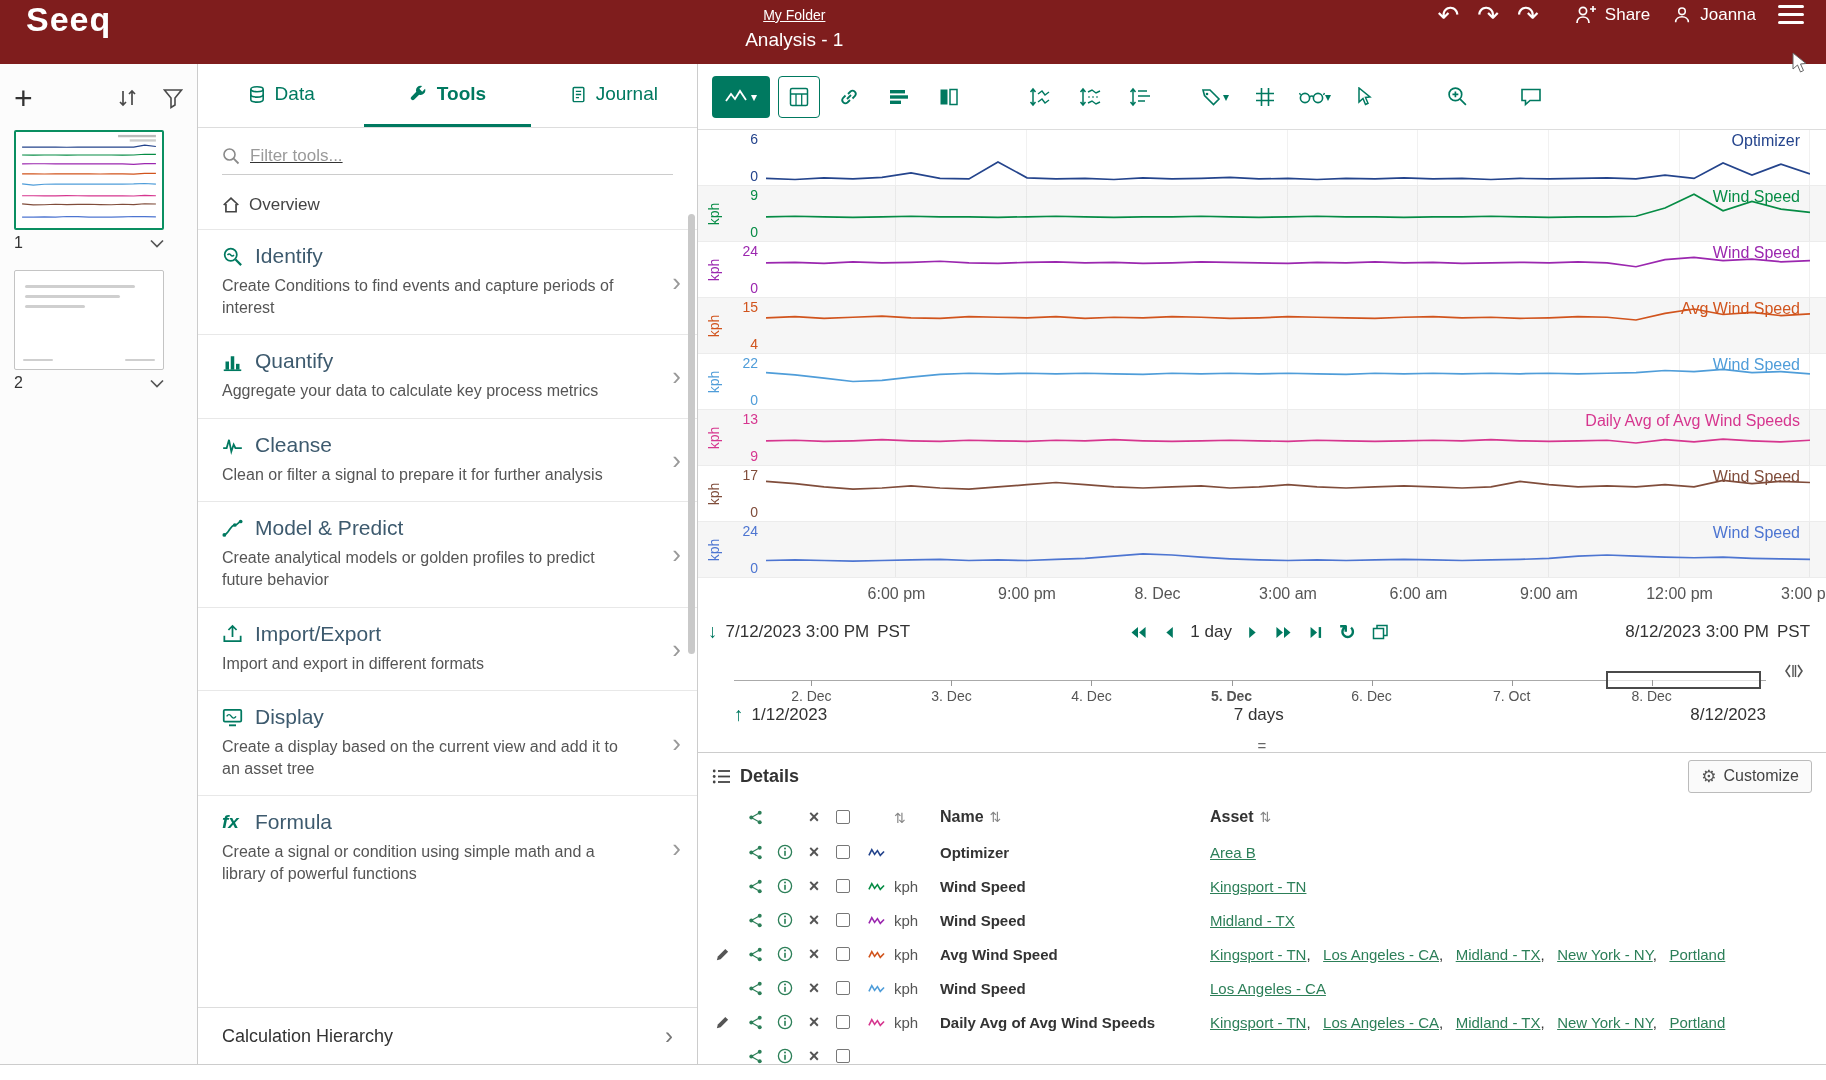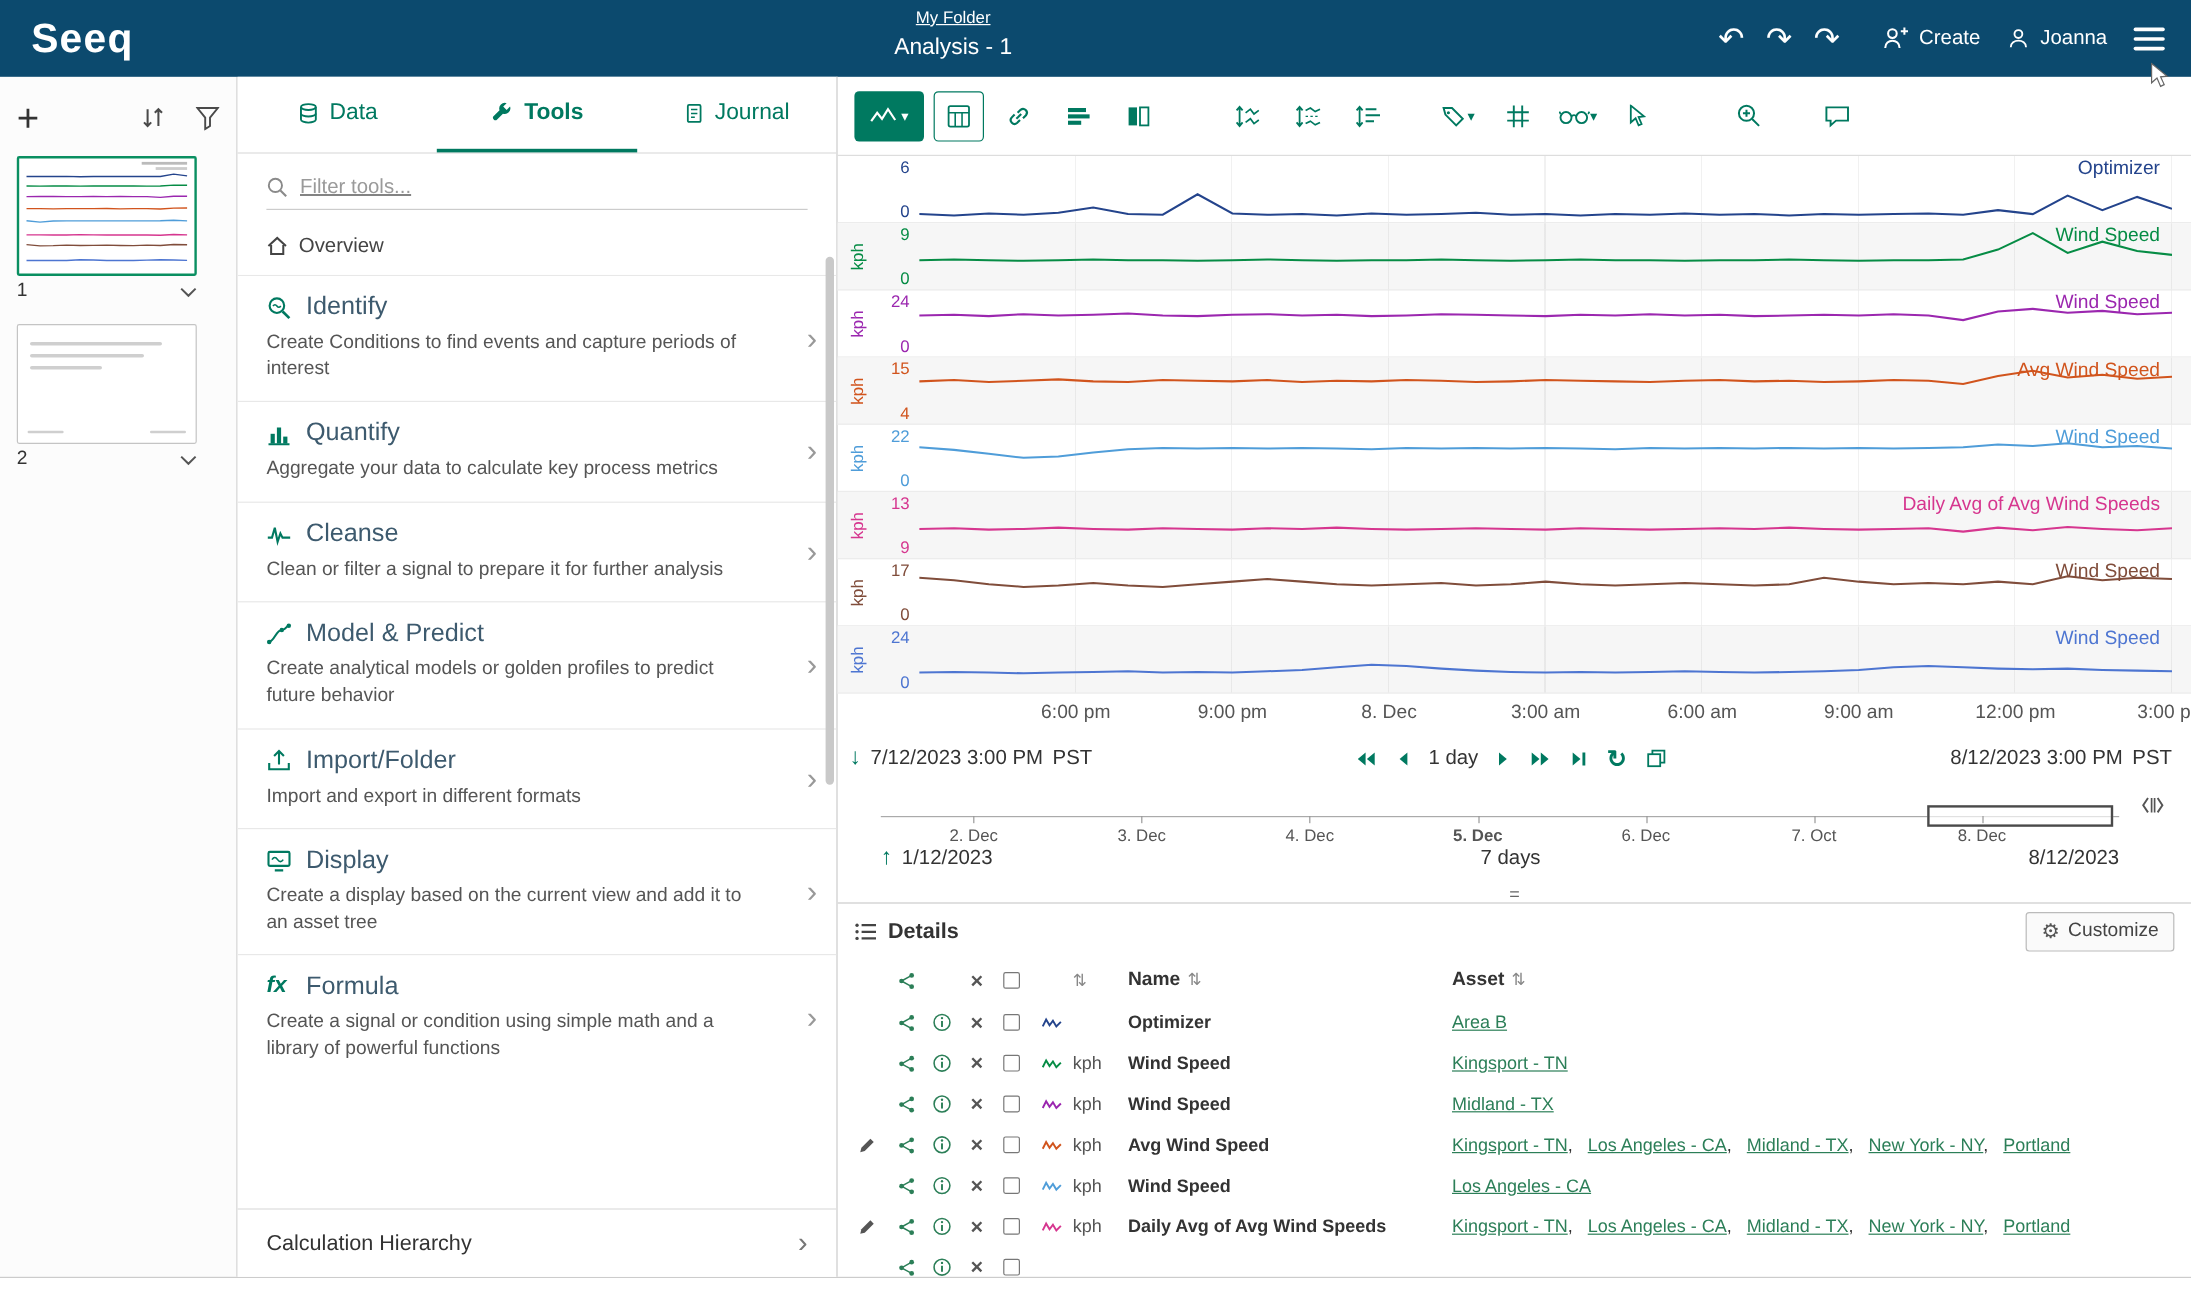--- a/index.html
+++ b/index.html
@@ -1,21 +1,21 @@
 <!DOCTYPE html>
 <html><head>
 <meta charset="utf-8">
 <style>
   * { margin:0; padding:0; box-sizing:border-box; }
   html,body { width:1826px; height:1080px; overflow:hidden;
     font-family:"Liberation Sans", sans-serif; background:#fff; color:#333; }
   .app { width:1826px; height:1080px; display:flex; flex-direction:column; }
 
   
-  .topbar { height:64px; background:#0c4a6e; color:#fff; display:flex; align-items:center;
+  .topbar { height:64px; background:#7f1d1d; color:#fff; display:flex; align-items:flex-start;
     position:relative; flex:0 0 64px; }
   .logo { font-size:34px; font-weight:bold; letter-spacing:1px; padding:0 26px; }
   .crumb-wrap { position:absolute; left:43.5%; transform:translateX(-50%); text-align:center; top:6px; }
   .crumb { color:#fff; font-size:14px; text-decoration:underline; cursor:pointer; display:inline-block; }
   .doc-title { font-size:19px; margin-top:5px; }
   .top-actions { margin-left:auto; display:flex; align-items:center; gap:22px; padding-right:22px; }
   .tb-ico { font-size:26px; line-height:1; cursor:pointer; color:#fff; }
   .top-group { display:flex; align-items:center; gap:18px; margin-right:14px; }
   .top-user, .top-share { display:flex; align-items:center; gap:8px; font-size:17px; cursor:pointer; }
   .burger { width:26px; cursor:pointer; }
@@ -164,21 +164,21 @@
         <span class="tb-ico">↶</span>
         <span class="tb-ico">↷</span>
         <span class="tb-ico">↷︎</span>
       </div>
       <div class="top-share">
         <svg width="22" height="20" viewBox="0 0 22 20">
           <circle cx="8" cy="6" r="3.6" fill="none" stroke="#fff" stroke-width="1.7"></circle>
           <path d="M2 18 c0-4 3-6 6-6 s6 2 6 6" fill="none" stroke="#fff" stroke-width="1.7"></path>
           <path d="M15 4 h6 M18 1 v6" stroke="#fff" stroke-width="1.7"></path>
         </svg>
-        <span>Create</span>
+        <span>Share</span>
       </div>
       <div class="top-user">
         <svg width="20" height="20" viewBox="0 0 22 20">
           <circle cx="11" cy="6" r="3.6" fill="none" stroke="#fff" stroke-width="1.7"></circle>
           <path d="M4 18 c0-4 3.5-6 7-6 s7 2 7 6" fill="none" stroke="#fff" stroke-width="1.7"></path>
         </svg>
         <span>Joanna</span>
       </div>
       <div class="burger">
           <div></div>
@@ -336,21 +336,21 @@
           <div class="tool-desc">Create analytical models or golden profiles to predict future behavior</div>
           <span class="tool-chev">›</span>
         </div>
 
         <div class="tool-item">
           <div class="tool-item-head">
             <svg width="21" height="21" viewBox="0 0 18 18">
               <path d="M2 11 v4.5 h14 V11" fill="none" stroke="#007960" stroke-width="1.5"></path>
               <path d="M9 12 V2.5 M5.5 6 L9 2.5 12.5 6" fill="none" stroke="#007960" stroke-width="1.5"></path>
             </svg>
-            <span class="tool-name">Import/Folder</span>
+            <span class="tool-name">Import/Export</span>
           </div>
           <div class="tool-desc">Import and export in different formats</div>
           <span class="tool-chev">›</span>
         </div>
 
         <div class="tool-item">
           <div class="tool-item-head">
             <svg width="21" height="21" viewBox="0 0 18 18">
               <rect x="1.5" y="2.5" width="15" height="10" rx="1" fill="none" stroke="#007960" stroke-width="1.5"></rect>
               <path d="M4 8 q2-3 4 0 t4 0" fill="none" stroke="#007960" stroke-width="1.2"></path>

